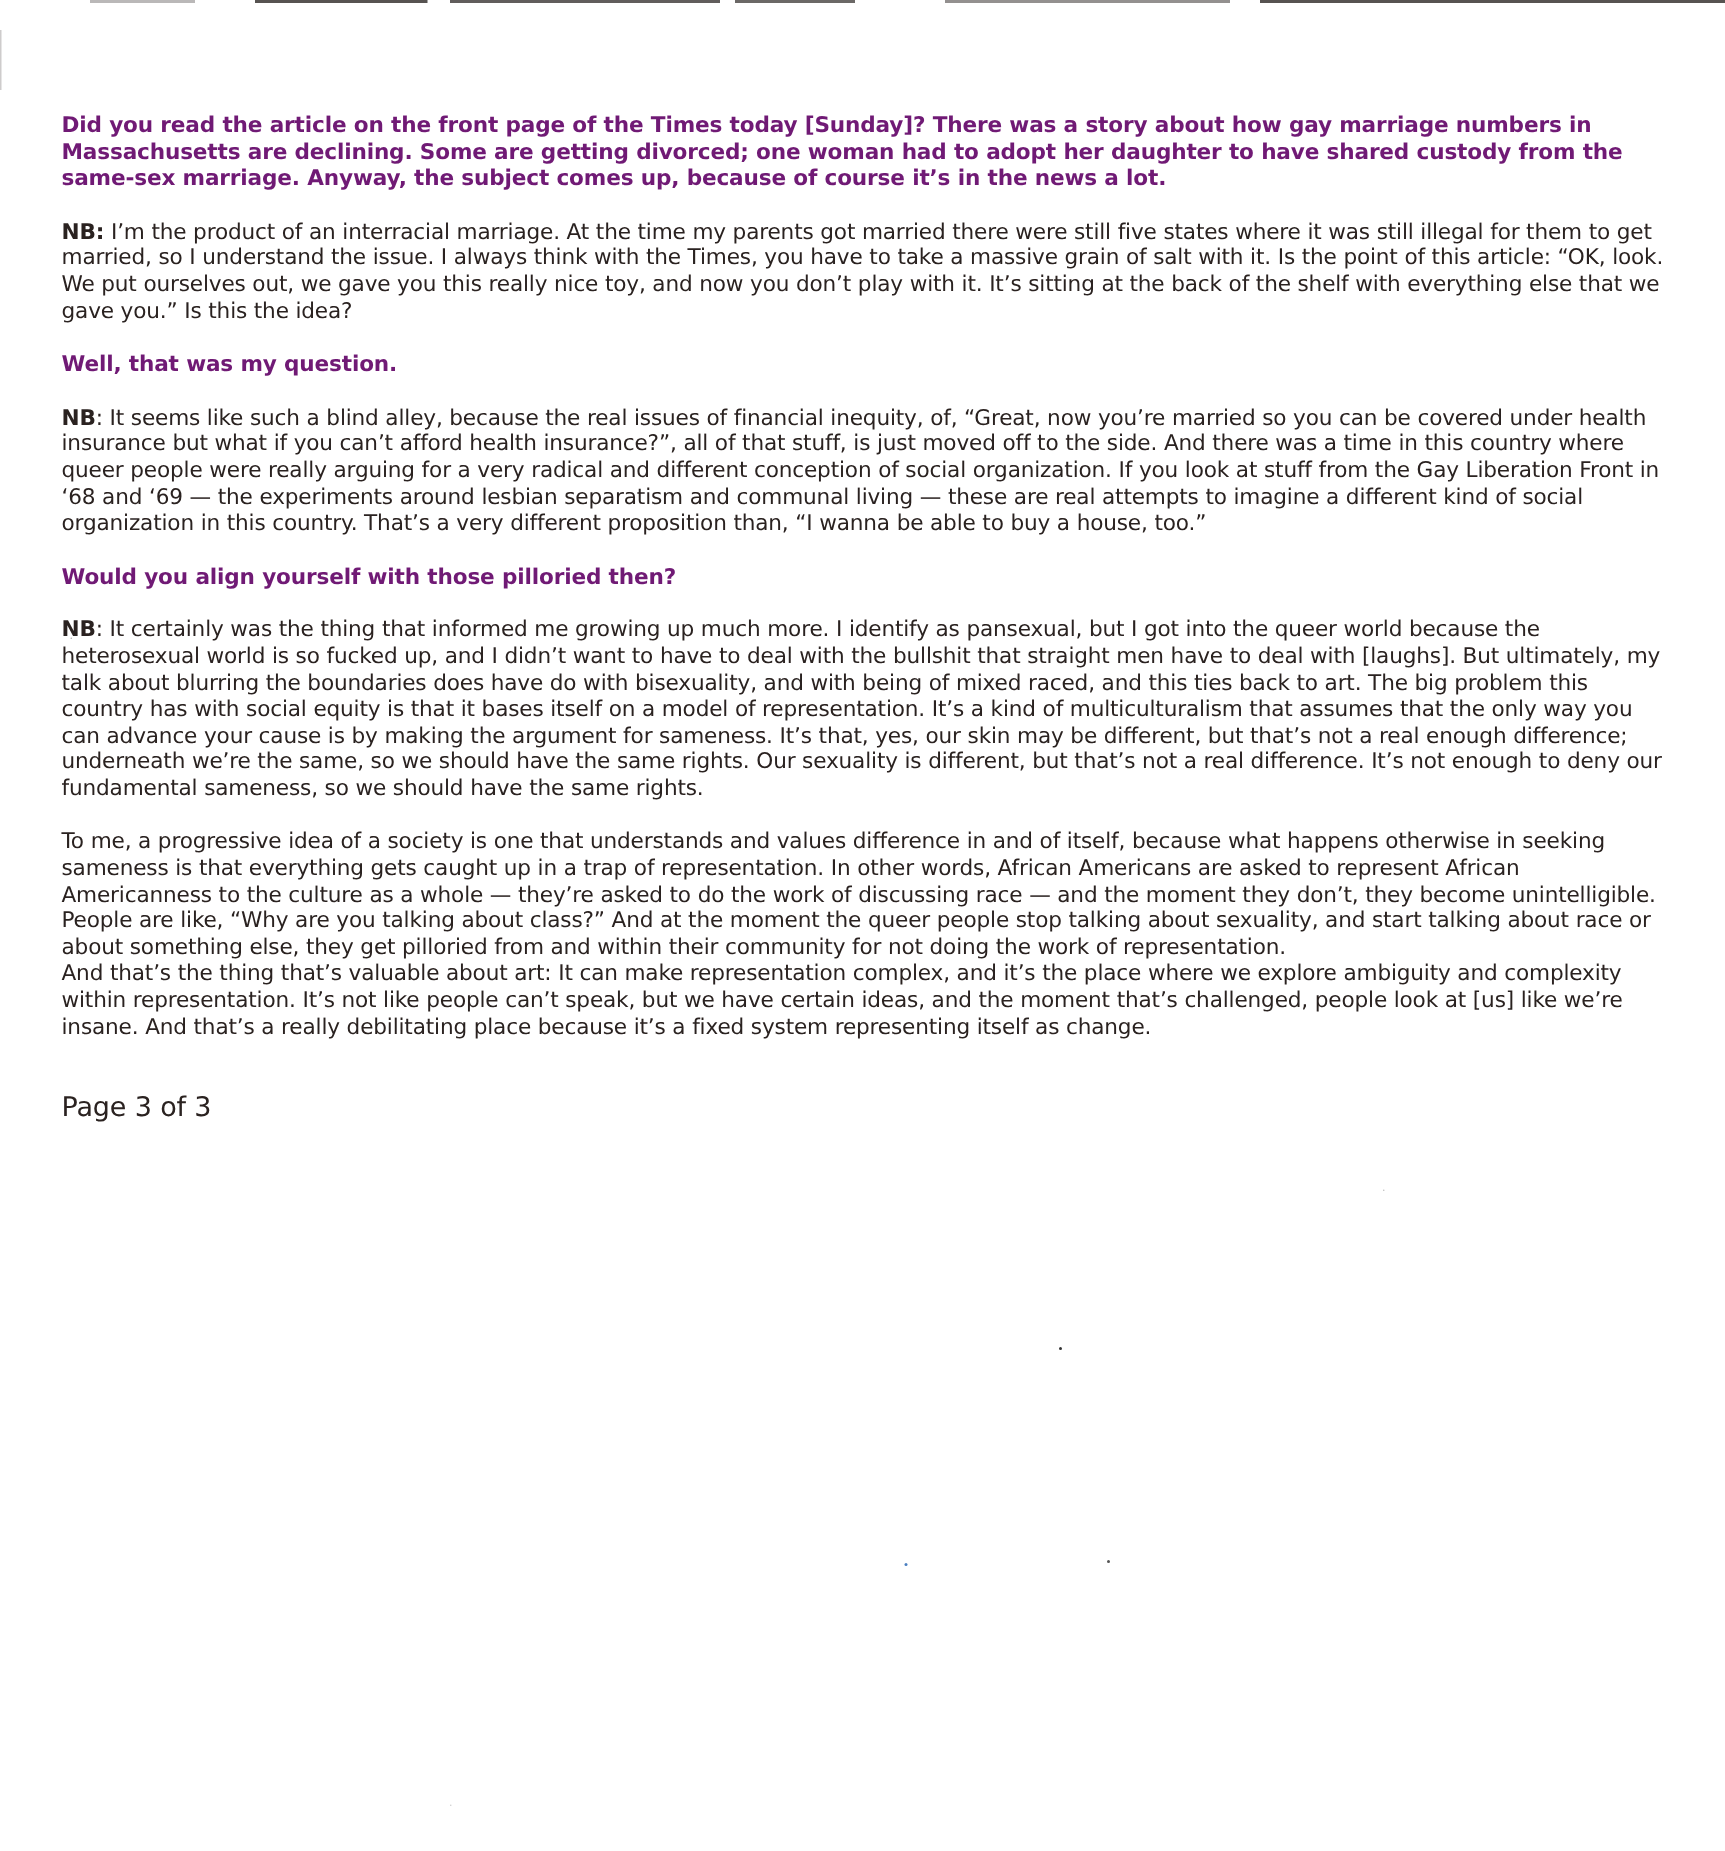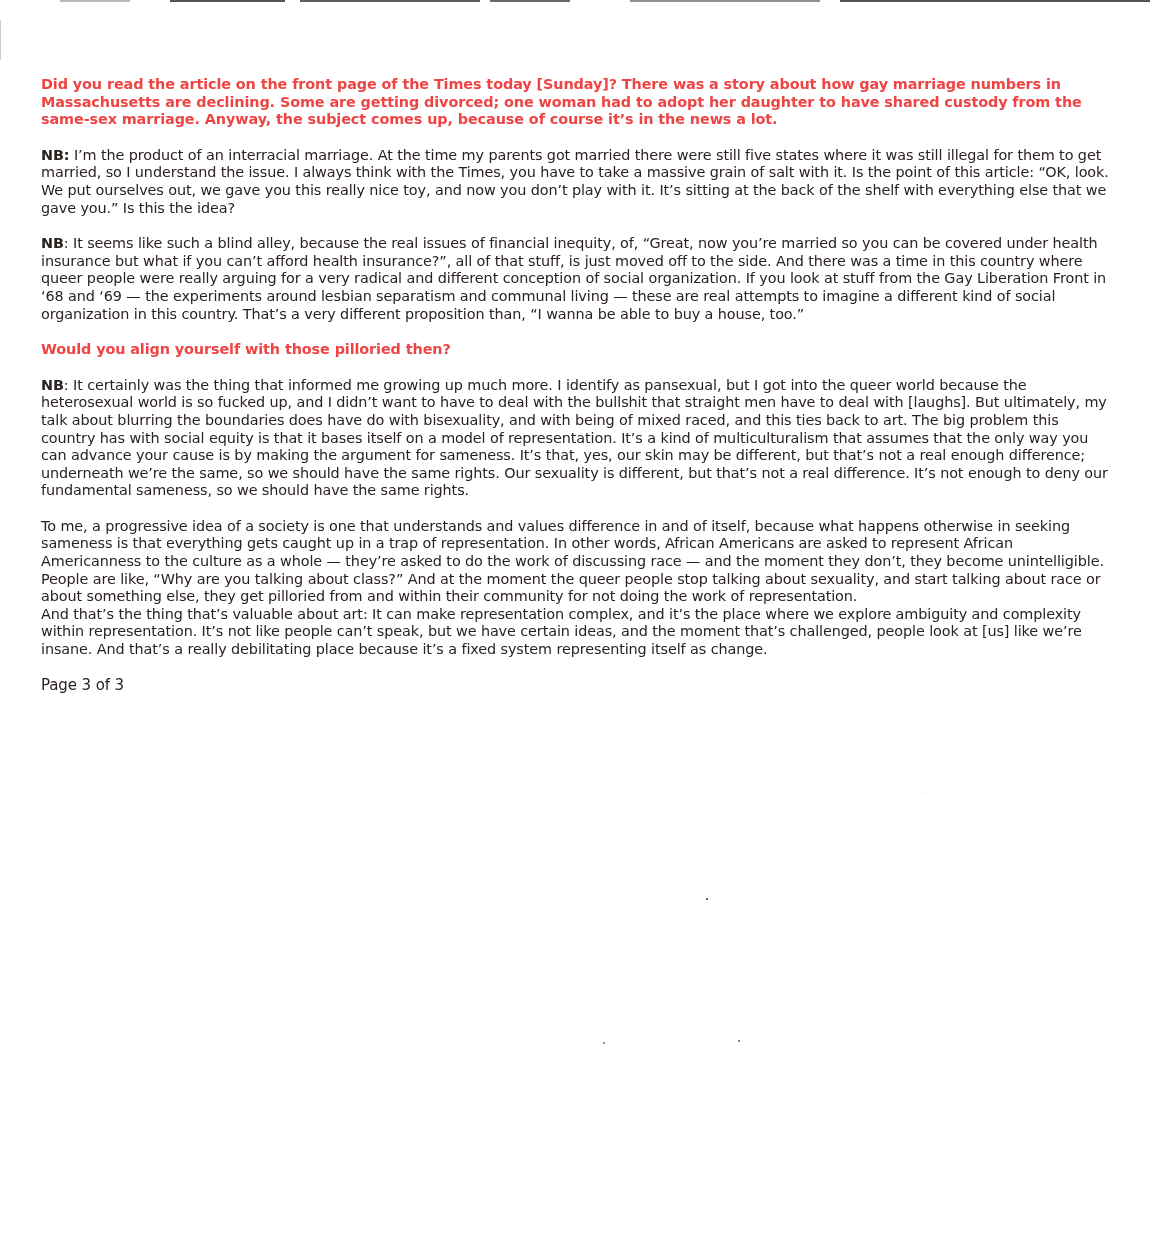--- a/index.html
+++ b/index.html
@@ -38,31 +38,31 @@
       width: 1075px;
       font-size: 14.4px;
       line-height: 17.6px;
       letter-spacing: -0.1px;
     }
     .block {
       margin: 0 0 18px 0;
     }
     .question {
       font-weight: bold;
-      color: #ef4444;
+      color: #701a75;
     }
     .speaker {
       font-weight: bold;
     }
     .tight {
       margin-bottom: 0;
     }
     .footer {
-      margin-top: 18px;
-      font-size: 15px;
+      margin-top: 36px;
+      font-size: 18px;
     }
     .speck {
       position: absolute;
       width: 2px;
       height: 2px;
       border-radius: 1px;
     }
   </style>
 </head>
 <body>
@@ -76,20 +76,21 @@
 <div class="scan-edge left"></div>
 
 <div class="page">
 
   <p class="block question">Did you read the article on the front page of the Times today [Sunday]? There was a story about how gay marriage numbers in Massachusetts are declining. Some are getting divorced; one woman had to adopt her daughter to have shared custody from the same-sex marriage. Anyway, the subject comes up, because of course it’s in the news a lot.</p>
 
   <p class="block">
     <span class="speaker">NB:</span><span> I’m the product of an interracial marriage. At the time my parents got married there were still five states where it was still illegal for them to get married, so I understand the issue. I always think with the Times, you have to take a massive grain of salt with it. Is the point of this article: “OK, look. We put ourselves out, we gave you this really nice toy, and now you don’t play with it. It’s sitting at the back of the shelf with everything else that we gave you.” Is this the idea?</span>
   </p>
 
+  <p class="block question">Well, that was my question.</p>
 
   <p class="block">
     <span class="speaker">NB</span><span>: It seems like such a blind alley, because the real issues of financial inequity, of, “Great, now you’re married so you can be covered under health insurance but what if you can’t afford health insurance?”, all of that stuff, is just moved off to the side. And there was a time in this country where queer people were really arguing for a very radical and different conception of social organization. If you look at stuff from the Gay Liberation Front in ‘68 and ‘69 — the experiments around lesbian separatism and communal living — these are real attempts to imagine a different kind of social organization in this country. That’s a very different proposition than, “I wanna be able to buy a house, too.”</span>
   </p>
 
   <p class="block question">Would you align yourself with those pilloried then?</p>
 
   <p class="block">
     <span class="speaker">NB</span><span>: It certainly was the thing that informed me growing up much more. I identify as pansexual, but I got into the queer world because the heterosexual world is so fucked up, and I didn’t want to have to deal with the bullshit that straight men have to deal with [laughs]. But ultimately, my talk about blurring the boundaries does have do with bisexuality, and with being of mixed raced, and this ties back to art. The big problem this country has with social equity is that it bases itself on a model of representation. It’s a kind of multiculturalism that assumes that the only way you can advance your cause is by making the argument for sameness. It’s that, yes, our skin may be different, but that’s not a real enough difference; underneath we’re the same, so we should have the same rights. Our sexuality is different, but that’s not a real difference. It’s not enough to deny our fundamental sameness, so we should have the same rights.</span>
   </p>

